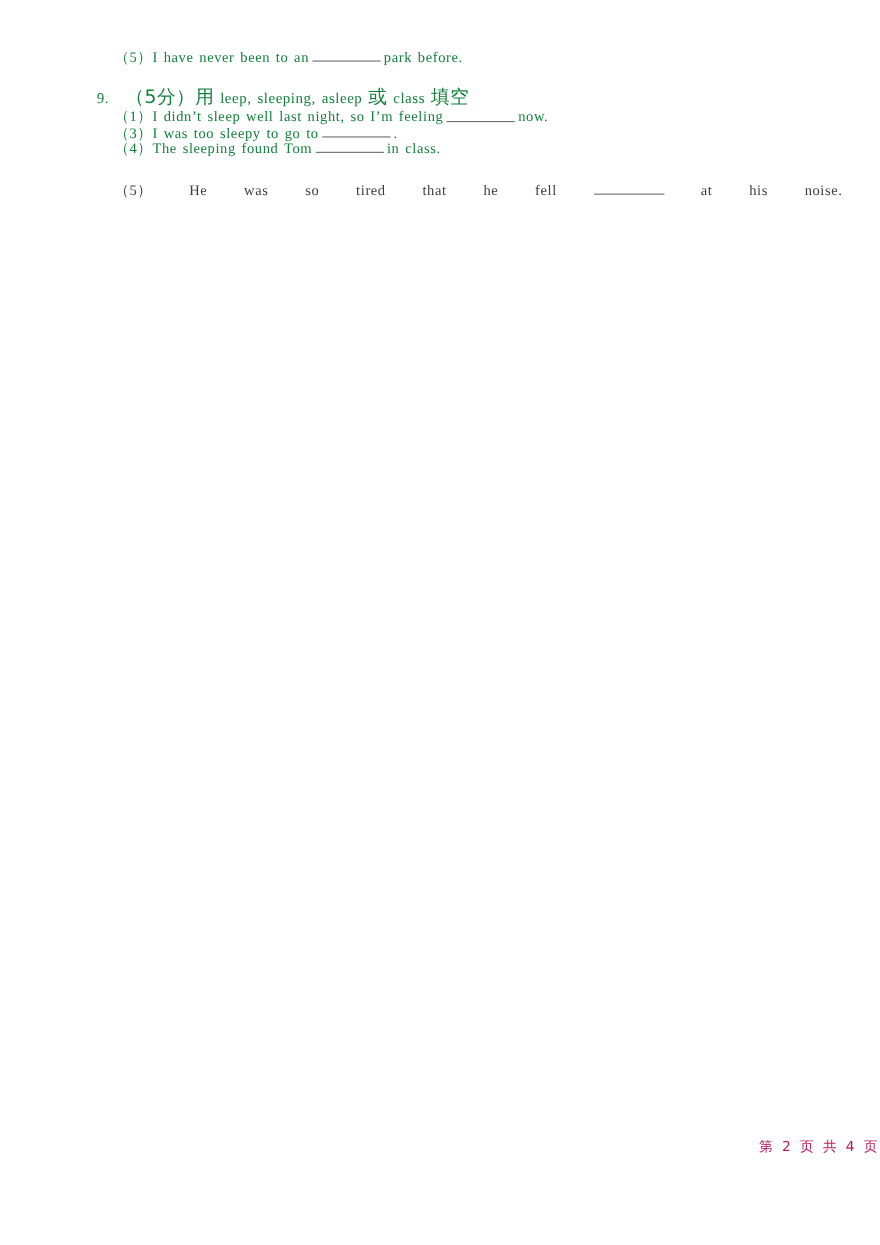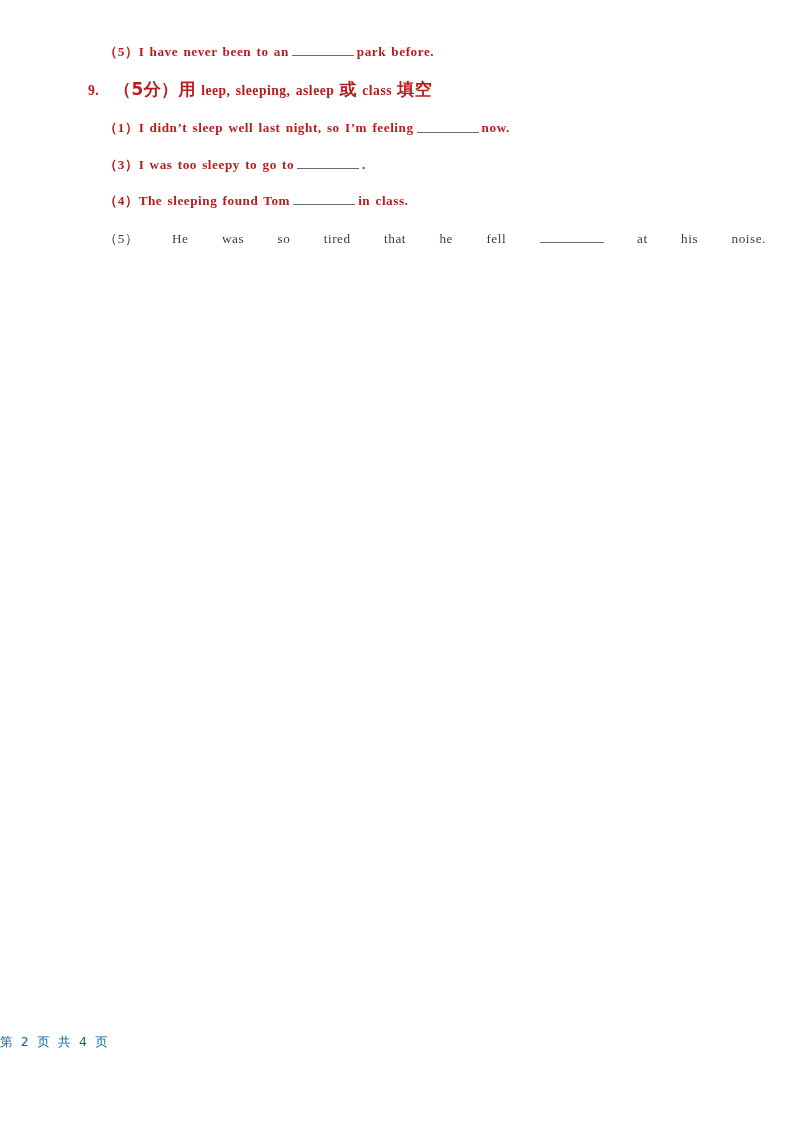--- a/index.html
+++ b/index.html
@@ -29,25 +29,24 @@
     position: absolute;
     left: 88px;
     top: 44px;
     width: 664px;
   }
 
   
   .line {
     font-size: 13.2px;
     line-height: 1;
-    color: #b91c1c;
+    color: #15803d;
     white-space: nowrap;
     letter-spacing: 0.55px;
     word-spacing: 1.4px;
-    font-weight: bold;
   }
 
   
   .item-cont {
     margin-left: 16px;
     margin-bottom: 0;
   }
 
   
   .qhead {
@@ -62,21 +61,20 @@
   }
   .qzh {
     font-family: "DejaVu Sans", "Liberation Sans", sans-serif;
     font-size: 17px;
     letter-spacing: 0.4px;
   }
 
   
   .sub {
     margin-left: 16px;
-    margin-top: 22px;
   }
 
   .sub:first-of-type {
     margin-top: 22px;
   }
 
   
   .blank {
     display: inline-block;
     width: 62px;
@@ -106,24 +104,24 @@
     width: 64px;
     margin: 0;
   }
 
   
   .footer {
     position: absolute;
     left: 0;
     right: 0;
     top: 1034px;
-    text-align: left;
+    text-align: right;
     font-family: "DejaVu Sans", "Liberation Sans", sans-serif;
     font-size: 12.5px;
-    color: #0369a1;
+    color: #be185d;
     letter-spacing: 2.2px;
   }
 </style>
 </head>
 <body>
 
 <div class="page">
 
   <div class="content">
 

